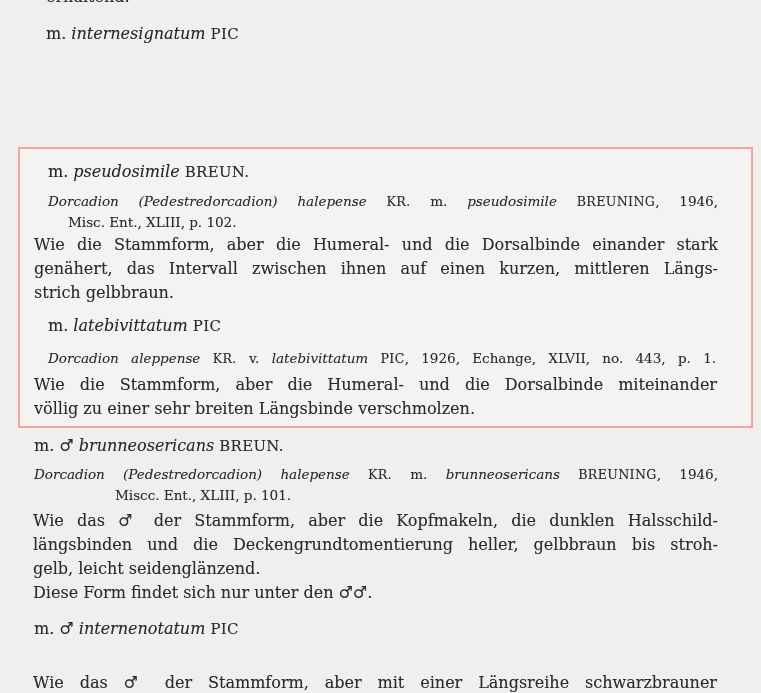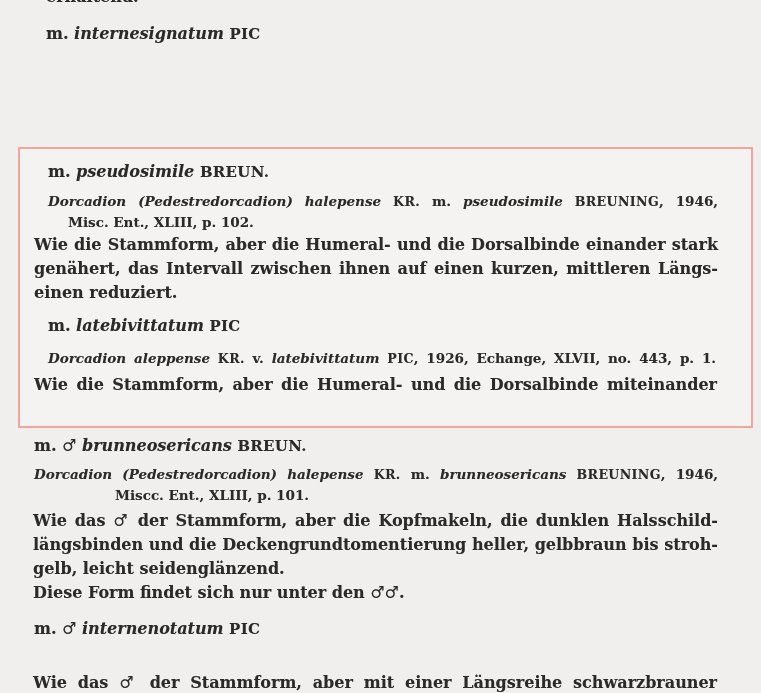--- a/index.html
+++ b/index.html
@@ -44,50 +44,51 @@
     position:absolute;
     left:18px;
     top:147px;
     width:735px;
     height:281px;
     border:2px solid var(--box);
     background:rgba(255,255,255,0.28);
     box-sizing:border-box;
     z-index:0;
   }
-  .txt{z-index:1;font-weight:bold;}
+  .txt{z-index:1;}
 </style>
 </head>
 <body>
 
 <div id="page">
 
   <div id="hlbox"></div>
 
   <div class="abs bodytext txt" style="left:46px;top:-13px;line-height:20px">erhaltend.</div>
 
   <div class="abs heading txt" style="left:46px;top:24px"><span>m. </span><span class="seg-i">internesignatum </span><span class="seg-c">PIC</span></div>
 
   <div class="abs heading txt" style="left:48px;top:162px"><span>m. </span><span class="seg-i">pseudosimile </span><span class="seg-c">BREUN.</span></div>
   <div class="abs ref txt" style="left:48px;top:191px;width:670px">
     <div class="jfull"><span class="seg-i">Dorcadion (Pedestredorcadion) halepense </span><span class="seg-c">KR.</span><span> m. </span><span class="seg-i">pseudosimile </span><span class="seg-c">BREUNING</span><span>, 1946,</span></div>
     <div style="margin-left:20px"><span>Misc. Ent., XLIII, p. 102.</span></div>
   </div>
   <div class="abs bodytext txt" style="left:34px;top:233px;width:684px">
     <div class="jfull">Wie die Stammform, aber die Humeral- und die Dorsalbinde einander stark</div>
     <div class="jfull">genähert, das Intervall zwischen ihnen auf einen kurzen, mittleren Längs-</div>
-    <div>einen reduziert.</div>
+    <div>strich gelbbraun.</div>
   </div>
 
   <div class="abs heading txt" style="left:48px;top:316px"><span>m. </span><span class="seg-i">latebivittatum </span><span class="seg-c">PIC</span></div>
   <div class="abs ref txt" style="left:48px;top:348px;width:668px">
     <div class="jfull"><span class="seg-i">Dorcadion aleppense </span><span class="seg-c">KR.</span><span> v. </span><span class="seg-i">latebivittatum </span><span class="seg-c">PIC</span><span>, 1926, Echange, XLVII, no. 443, p. 1.</span></div>
   </div>
   <div class="abs bodytext txt" style="left:34px;top:373px;width:683px">
     <div class="jfull">Wie die Stammform, aber die Humeral- und die Dorsalbinde miteinander</div>
+    <div>völlig zu einer sehr breiten Längsbinde verschmolzen.</div>
   </div>
 
   <div class="abs heading txt" style="left:34px;top:436px"><span>m. ♂ </span><span class="seg-i">brunneosericans </span><span class="seg-c">BREUN.</span></div>
   <div class="abs ref txt" style="left:34px;top:464px;width:684px;line-height:21px">
     <div class="jfull"><span class="seg-i">Dorcadion (Pedestredorcadion) halepense </span><span class="seg-c">KR.</span><span> m. </span><span class="seg-i">brunneosericans </span><span class="seg-c">BREUNING</span><span>, 1946,</span></div>
     <div style="margin-left:81px"><span>Miscc. Ent., XLIII, p. 101.</span></div>
   </div>
   <div class="abs bodytext txt" style="left:33px;top:509px;width:685px">
     <div class="jfull">Wie das ♂ der Stammform, aber die Kopfmakeln, die dunklen Halsschild-</div>
     <div class="jfull">längsbinden und die Deckengrundtomentierung heller, gelbbraun bis stroh-</div>

